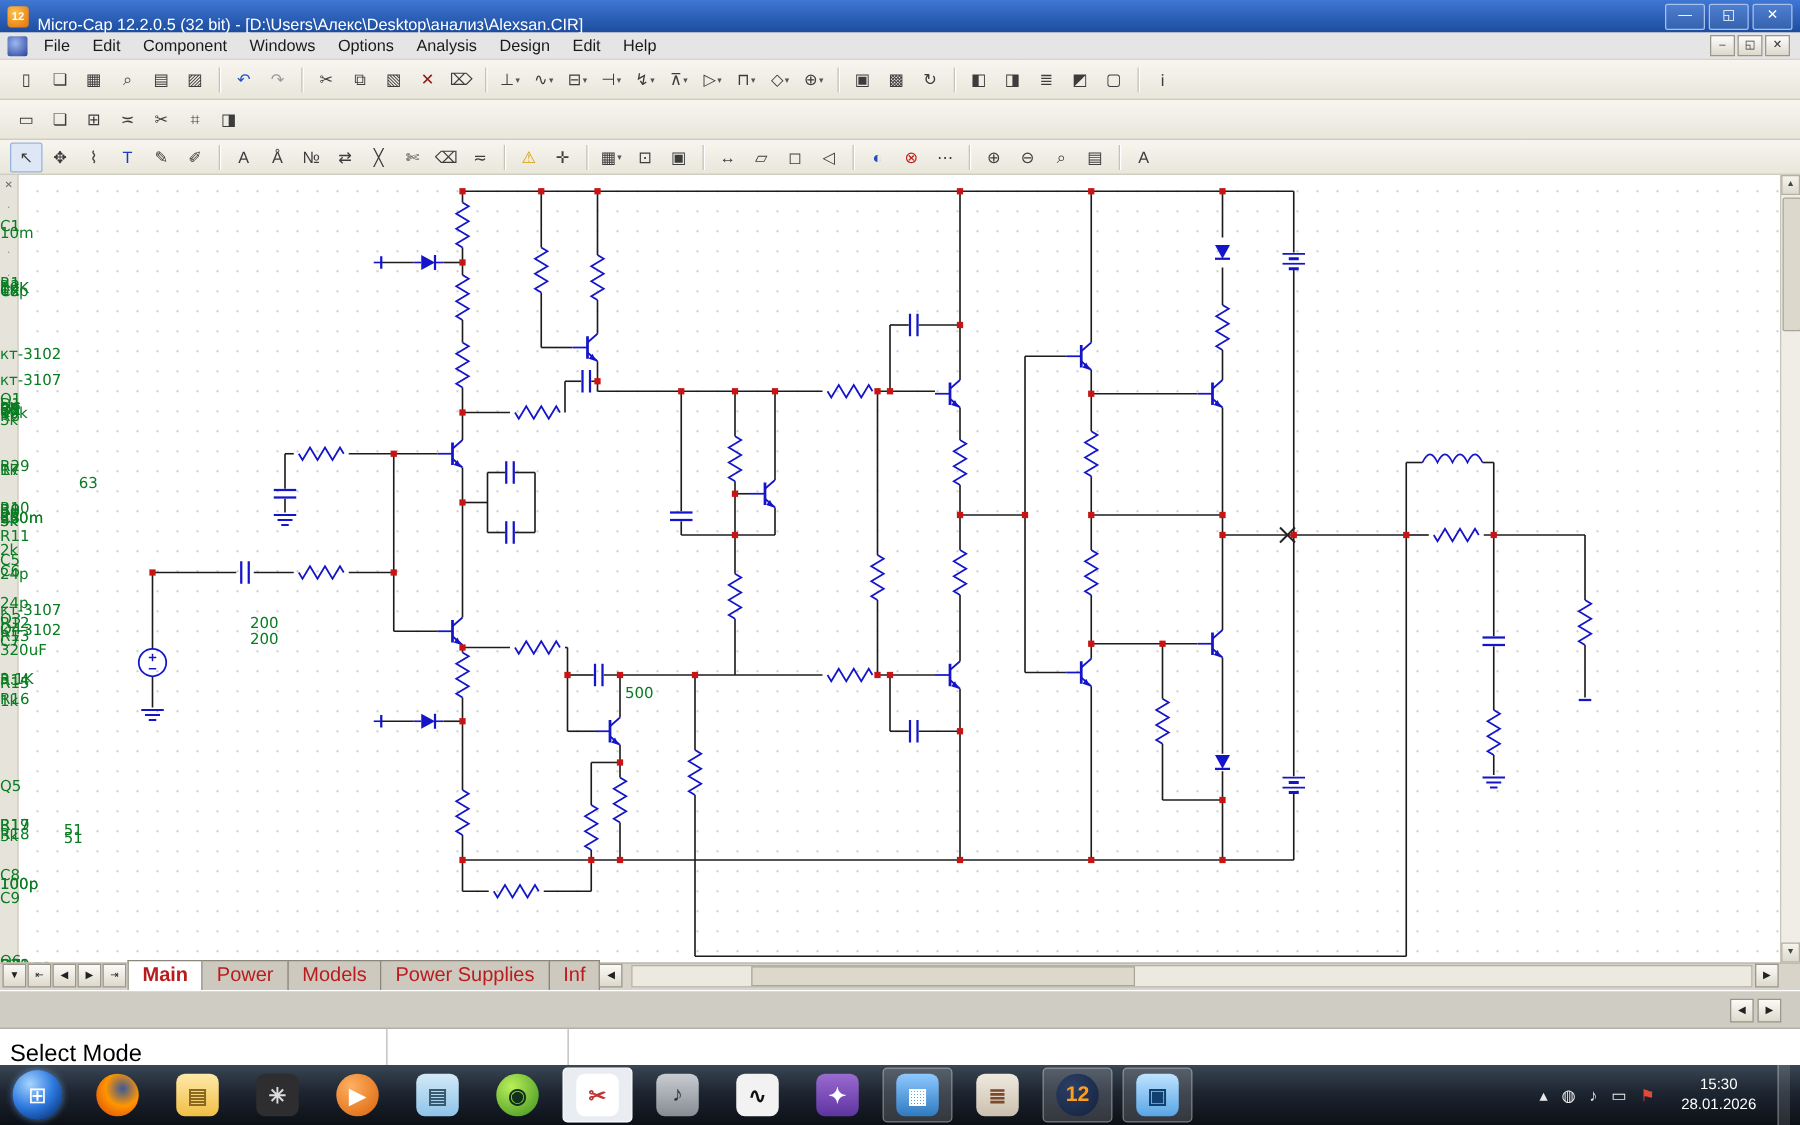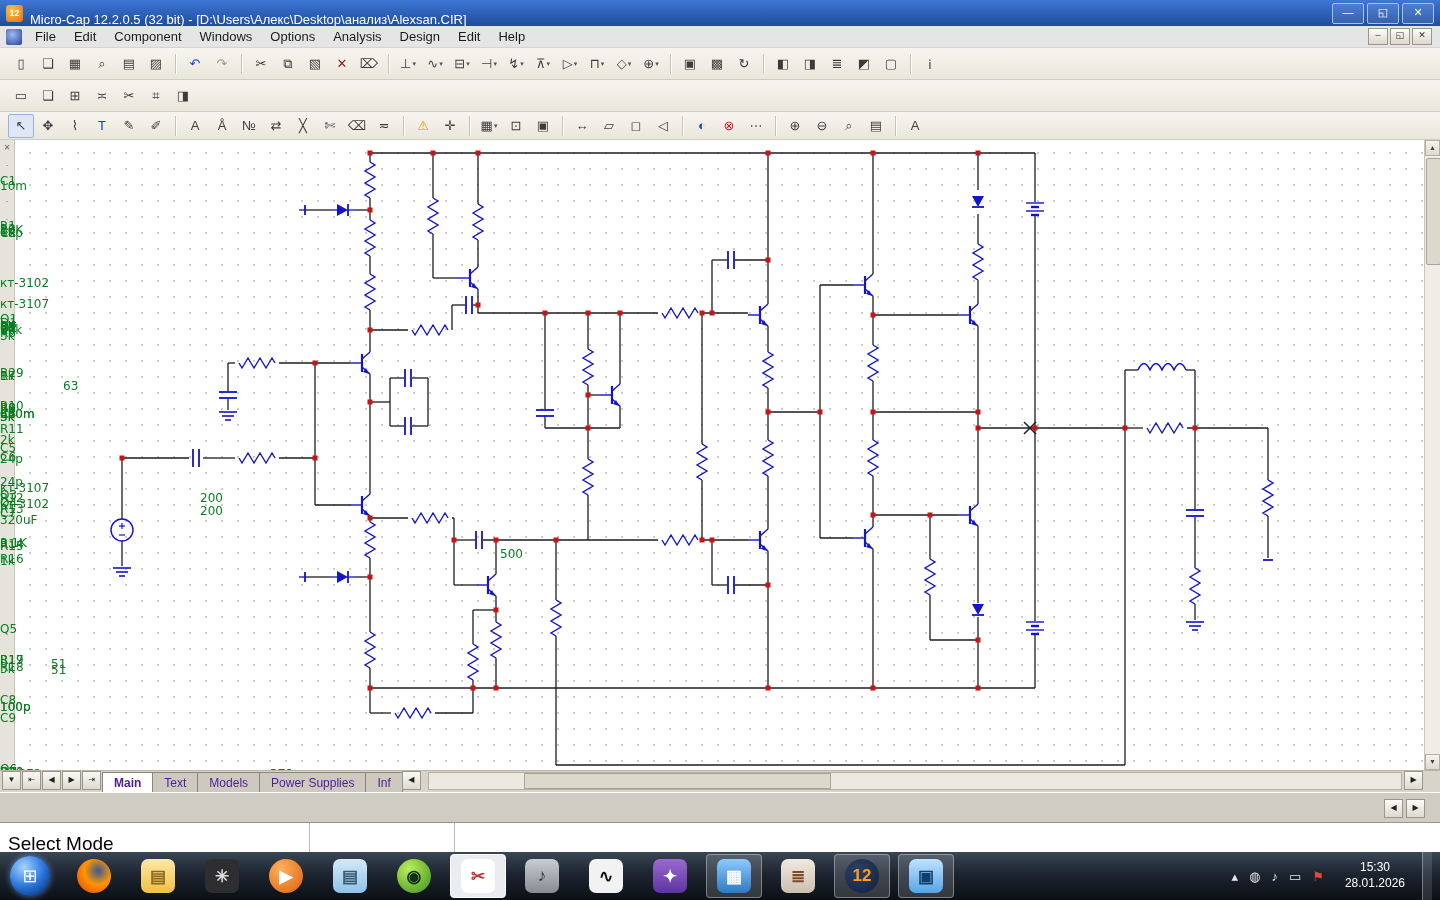--- a/index.html
+++ b/index.html
@@ -53,21 +53,21 @@
   .sarr{position:absolute;left:0;width:15px;height:16px;background:linear-gradient(#f6f4ee,#ddd9cd);
     border:1px solid #b3afa2;box-sizing:border-box;font-size:7px;text-align:center;line-height:14px;color:#444;}
   .vthumb{position:absolute;left:1px;top:18px;width:13px;height:105px;background:#dcd8cc;
     border:1px solid #a8a496;border-radius:2px;}
 
   
   .tabrow{position:absolute;left:0;top:770px;width:1440px;height:22px;background:#d8d4ca;
     border-top:1px solid #b8b4a8;display:flex;align-items:flex-end;padding-left:2px;box-sizing:border-box;}
   .nbtn{width:17px;height:17px;margin:0 1px 2px 0;background:linear-gradient(#fbfaf6,#ddd9cd);
     border:1px solid #9a968a;font-size:8px;line-height:15px;text-align:center;color:#222;flex:none;}
-  .tab{padding:3px 11px 2px;font-size:12px;color:#4c1d95;background:#cdc9bf;border:1px solid #8a8679;
+  .tab{padding:3px 11px 2px;font-size:16px;color:#b91c1c;background:#cdc9bf;border:1px solid #8a8679;
     border-bottom:none;margin-right:-1px;flex:none;}
   .tab.on{background:#fff;font-weight:bold;position:relative;z-index:2;}
   .htrack{flex:1;height:16px;margin:0 2px 2px 6px;background:#ece9e0;border:1px solid #b3afa2;position:relative;}
   .hthumb{position:absolute;left:95px;top:0;width:305px;height:14px;background:#dcd8cc;border:1px solid #a8a496;}
   .corner{width:16px;height:18px;background:#d8d4ca;flex:none;}
 
   
   .graystrip{position:absolute;left:0;top:792px;width:1440px;height:30px;background:#cfccc3;
     border-top:1px solid #fff;box-sizing:border-box;}
   .gs-arrows{position:absolute;right:14px;top:6px;display:flex;gap:2px;}
@@ -827,21 +827,21 @@
 <div class="tabrow">
   <span id="sheetnav" style="display:flex">
       <span class="nbtn">▼</span>
       <span class="nbtn">⇤</span>
       <span class="nbtn">◀</span>
       <span class="nbtn">▶</span>
       <span class="nbtn">⇥</span>
     </span>
   <span id="sheettabs" style="display:flex">
       <span class="tab on">Main</span>
-      <span class="tab">Text</span>
+      <span class="tab">Power</span>
       <span class="tab">Models</span>
       <span class="tab">Power Supplies</span>
       <span class="tab">Inf</span>
     </span>
   <span class="nbtn">◀</span>
   <span class="htrack">
     <span class="hthumb"></span>
   </span>
   <span class="nbtn">▶</span>
   <span class="corner"></span>

